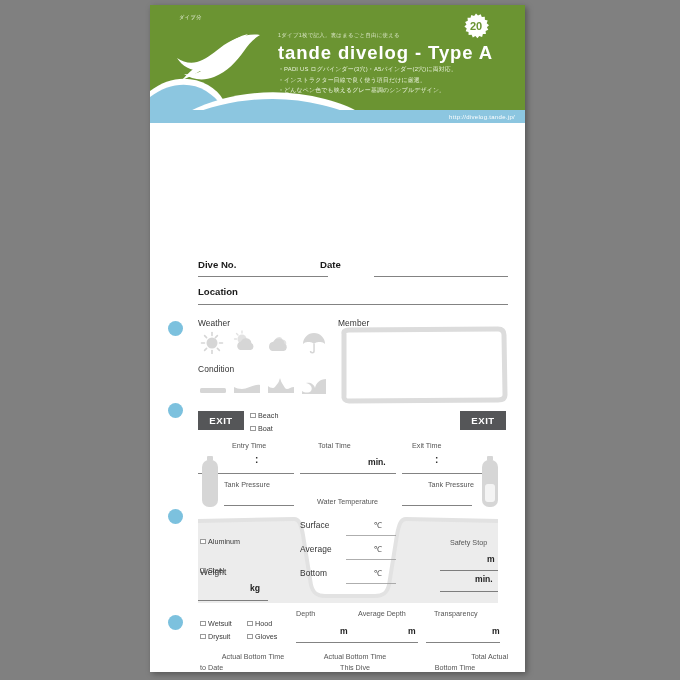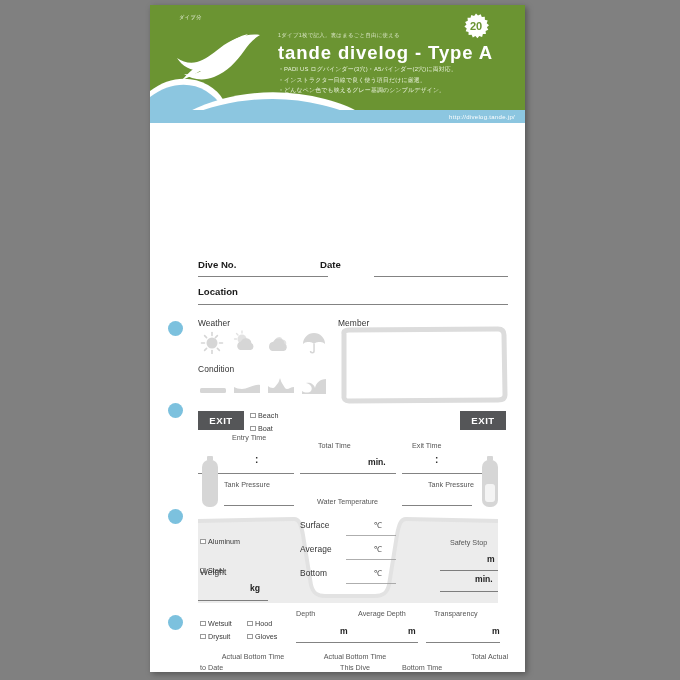--- a/index.html
+++ b/index.html
@@ -208,21 +208,21 @@
 
     <div class="cbx" style="position:absolute;left:100px;top:288px">
       <i></i>
       <span>Beach</span>
     </div>
     <div class="cbx" style="position:absolute;left:100px;top:301px">
       <i></i>
       <span>Boat</span>
     </div>
 
-    <div class="lbl-sm" style="position:absolute;left:82px;top:310px">Entry Time</div>
+    <div class="lbl-sm" style="position:absolute;left:82px;top:318px">Entry Time</div>
     <div class="lbl-sm" style="position:absolute;left:168px;top:318px">Total Time</div>
     <div class="lbl-sm" style="position:absolute;left:262px;top:318px">Exit Time</div>
 
     <div class="colon" style="position:absolute;left:105px;top:331px">:</div>
     <div class="rule" style="left:48px;top:350px;width:96px"></div>
 
     <div class="unit" style="position:absolute;left:218px;top:334px">min.</div>
     <div class="rule" style="left:150px;top:350px;width:96px"></div>
 
     <div class="colon" style="position:absolute;left:285px;top:331px">:</div>
@@ -314,16 +314,16 @@
     <div class="rule" style="left:146px;top:519px;width:122px"></div>
     <div class="rule" style="left:276px;top:519px;width:74px"></div>
 
     <div class="lbl-sm" style="position:absolute;left:50px;top:529px;width:106px;text-align:center">Actual Bottom Time</div>
     <div class="lbl-sm" style="position:absolute;left:50px;top:540px;width:106px;text-align:left">to Date</div>
 
     <div class="lbl-sm" style="position:absolute;left:152px;top:529px;width:106px;text-align:center">Actual Bottom Time</div>
     <div class="lbl-sm" style="position:absolute;left:152px;top:540px;width:106px;text-align:center">This Dive</div>
 
     <div class="lbl-sm" style="position:absolute;left:252px;top:529px;width:106px;text-align:right">Total Actual</div>
-    <div class="lbl-sm" style="position:absolute;left:252px;top:540px;width:106px;">Bottom Time</div>
+    <div class="lbl-sm" style="position:absolute;left:252px;top:540px;width:106px;text-align:center">Bottom Time</div>
 
   </div>
 </div>
 
 </body></html>

